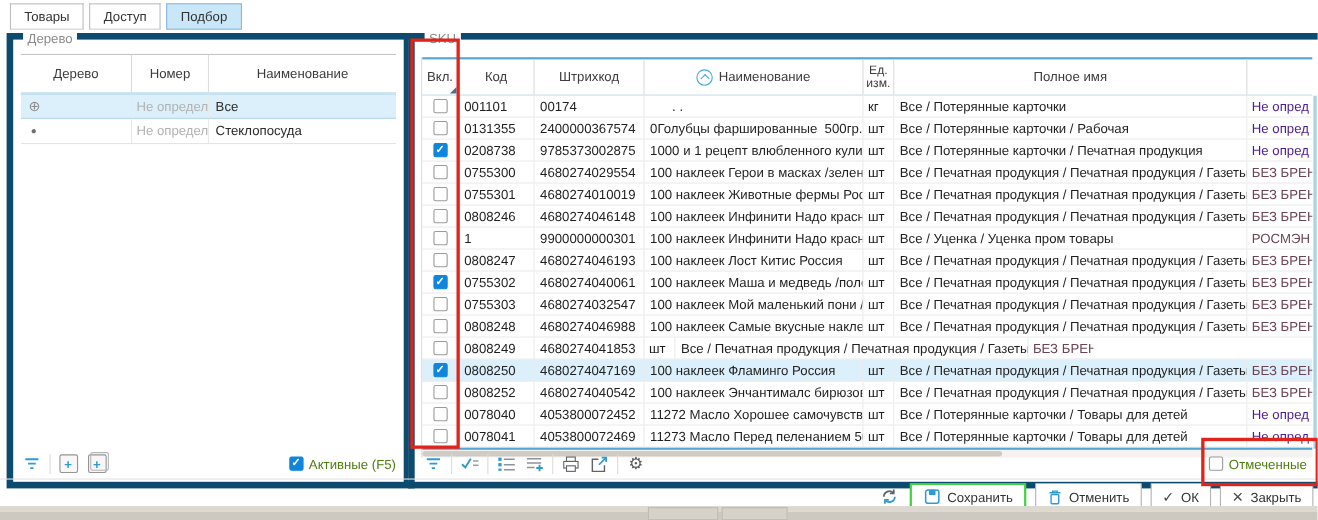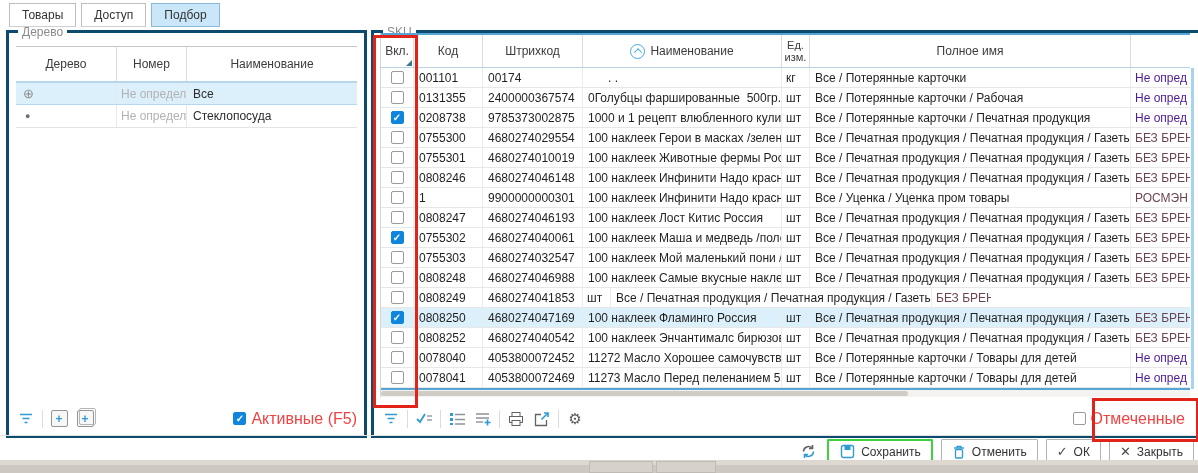--- a/index.html
+++ b/index.html
@@ -4,39 +4,39 @@
 <style>
   html,body{margin:0;padding:0;background:#fff;}
   #app{position:relative;width:1198px;height:473px;background:#fff;overflow:hidden;
        font-family:"Liberation Sans",sans-serif;color:#2b2b2b;}
   
   .tabbar{position:absolute;top:3px;left:9px;display:flex;gap:5px;z-index:3;}
   .tab{height:22px;padding:0 12px;display:flex;align-items:center;font-size:12px;color:#333;
        background:#fff;border:1px solid #bdbdbd;border-bottom-color:#cfcfcf;cursor:default;}
   .tab.active{background:#c9e7f8;border-color:#8ab8d6;}
   
-  .gb{position:absolute;top:30px;height:402px;border:3px solid #0c4a6e;background:#fff;}
+  .gb{position:absolute;top:30px;height:402px;border:6px solid #0c4a6e;background:#fff;}
   .gb-left{left:6px;width:355px;}
   .gb-right{left:371px;width:826px;border-right:none;}
   .gb-label{position:absolute;top:-8px;left:9px;background:#fff;padding:0 4px;font-size:12px;color:#8b8b8b;}
   
   .ttable{position:absolute;left:7px;top:13px;width:341px;font-size:12px;}
   .thead{display:flex;height:34px;border-top:1px solid #c6c6c6;border-bottom:1px solid #b9d4e6;background:#fff;}
   .thead .th{display:flex;align-items:center;justify-content:center;color:#3c3c3c;border-right:1px solid #dcdcdc;box-sizing:border-box;}
   .t-c1{width:101px;} .t-c2{width:70px;} .t-c3{width:170px;border-right:none !important;}
   .trow{display:flex;height:23px;align-items:center;border-bottom:1px solid #e4e4e4;box-sizing:border-box;}
   .trow.sel{background:#dcf0fb;border-top:1px solid #b5d8ee;border-bottom:1px solid #b5d8ee;}
   .trow .tc{height:100%;display:flex;align-items:center;border-right:1px solid #e9e9e9;box-sizing:border-box;overflow:hidden;white-space:nowrap;}
   .tc.tc1{width:101px;padding-left:7px;}
   .tc.tc2{width:70px;color:#b2b2b2;padding-left:4px;}
   .tc.tc3{width:164px;padding-left:6px;border-right:none;}
   .treeglyph{color:#8d8d8d;font-size:13px;line-height:13px;}
   .treeglyph.dot{font-size:9px;color:#6f6f6f;padding-left:2px;}
   
-  .stable{position:absolute;left:6px;top:0;width:809px;font-size:12px;}
+  .stable{position:absolute;left:6px;top:16px;width:809px;font-size:12px;}
   .shead{display:flex;height:35px;background:#fff;border-top:2px solid #56a5d7;border-bottom:1px solid #b9d4e6;box-sizing:border-box;}
   .shead .sh{display:flex;align-items:center;justify-content:center;text-align:center;color:#3c3c3c;
              border-right:1px solid #dcdcdc;box-sizing:border-box;position:relative;overflow:hidden;}
   .c0{width:33px;} .c1{width:69px;} .c2{width:100px;} .c3{width:199px;} .c4{width:28px;} .c5{width:321px;} .c6{width:59px;border-right:none !important;}
   .sh.c4{font-size:11px;line-height:12px;padding:0 2px;}
   .sh.c0 .corner{position:absolute;right:1px;bottom:1px;width:0;height:0;
       border-left:6px solid transparent;border-bottom:6px solid #3c7496;}
   .sorticon{width:13px;height:13px;border:1px solid #45aae0;border-radius:50%;display:inline-flex;
             align-items:center;justify-content:center;margin-right:5px;flex:none;}
   .sorticon i{display:block;width:5px;height:5px;border-left:1.5px solid #45aae0;border-top:1.5px solid #45aae0;
@@ -62,21 +62,21 @@
   .hthumb{position:absolute;left:0;top:1px;height:5px;width:527px;background:#cfccc6;border-radius:3px;}
   
   .panel-footer{position:absolute;left:7px;right:7px;bottom:5px;height:23px;display:flex;align-items:center;gap:6px;}
   .tbico{display:inline-flex;align-items:center;justify-content:center;width:20px;height:20px;flex:none;}
   .tbdiv{width:1px;height:18px;background:#dcdcdc;flex:none;}
   .gear{font-size:15px;color:#5a5a5a;line-height:16px;}
   .addbox{width:15px;height:15px;border:1px solid #949494;border-radius:2px;background:#f7f7f7;
           display:inline-flex;align-items:center;justify-content:center;color:#2f9bd5;font-weight:bold;font-size:12px;line-height:12px;}
   .addboxes{position:relative;}
   .addboxes::before{content:"";position:absolute;right:-3px;top:-3px;width:15px;height:15px;border:1px solid #b5b5b5;border-radius:2px;}
-  .cblabel{font-size:16px;color:#ef4444;}
+  .cblabel{font-size:12px;color:#4d7c0f;}
   .chkgroup{display:flex;align-items:center;gap:5px;}
   .spacer{flex:1;}
   
   .sep{position:absolute;left:0;right:0;top:435px;height:1px;background:#e3e3e3;}
   .btnbar{position:absolute;right:4px;top:439px;height:25px;display:flex;align-items:center;gap:8px;}
   .btn{height:25px;display:flex;align-items:center;gap:6px;padding:0 10px;background:#fff;
        border:1px solid #b3b3b3;border-radius:1px;font-size:12px;color:#333;box-sizing:border-box;cursor:default;}
   .btn.save{border:2px solid #3fd23f;}
   .btnglyph{font-size:13px;color:#4a4a4a;line-height:13px;}
   .iconbtn{width:22px;height:22px;display:flex;align-items:center;justify-content:center;background:transparent;border:none;}

